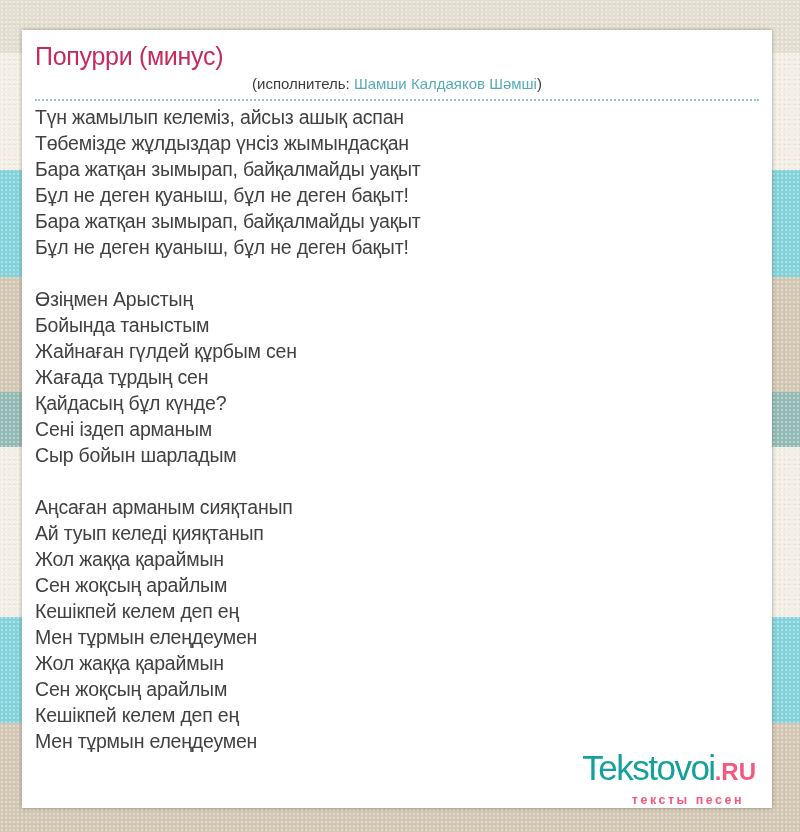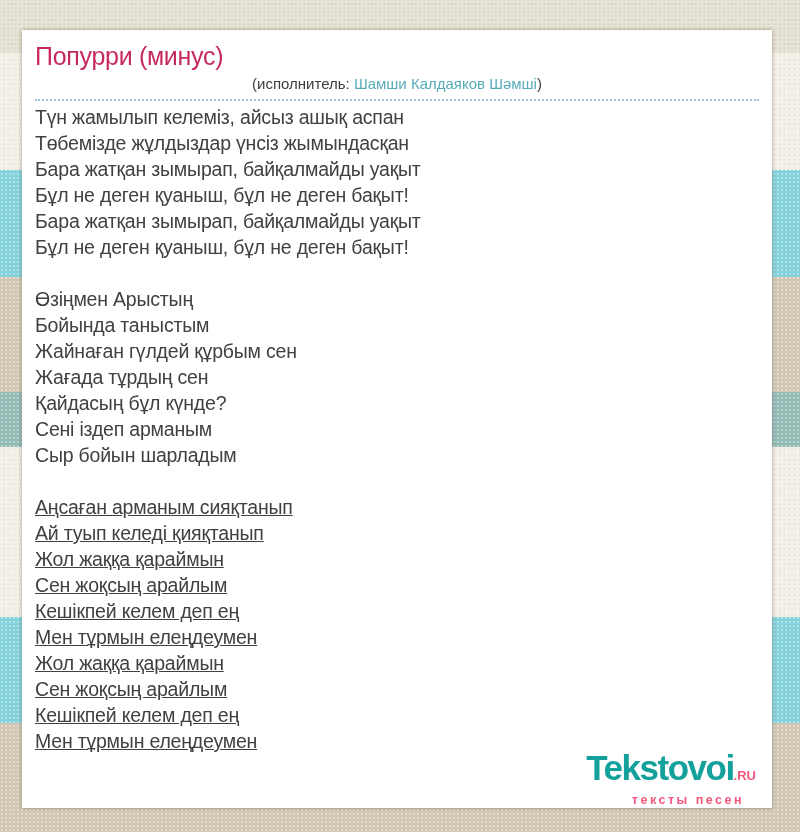--- a/index.html
+++ b/index.html
@@ -63,35 +63,35 @@
     height:0;
     border-bottom:2px dotted var(--separator-blue);
   }
   .lyrics{
     position:absolute;left:13px;top:74px;
     font-size:19.5px;line-height:26px;
     color:var(--text-dark);
     letter-spacing:-0.2px;
   }
   .stanza{margin-bottom:26px;}
-  .stanza:last-child{margin-bottom:0;text-decoration:underline;}
+  .stanza:last-child{margin-bottom:0;}
   .logo{
     position:absolute;right:16px;bottom:2px;
     text-align:right;line-height:1;
     cursor:pointer;
     background:var(--card-white);
     padding-left:6px;
   }
   .logo-main{
-    font-size:35px;font-weight:bold;
+    font-size:35px;font-weight:normal;
     color:var(--logo-teal);
     letter-spacing:-1.5px;
   }
   .logo-tld{
-    font-size:13px;font-weight:bold;
+    font-size:24px;font-weight:bold;
     color:var(--logo-pink);
     letter-spacing:0;
   }
   .logo-tag{
     font-size:12.5px;font-weight:bold;
     color:var(--logo-pink);
     letter-spacing:2.5px;
     margin-top:9px;
     padding-right:12px;
   }

